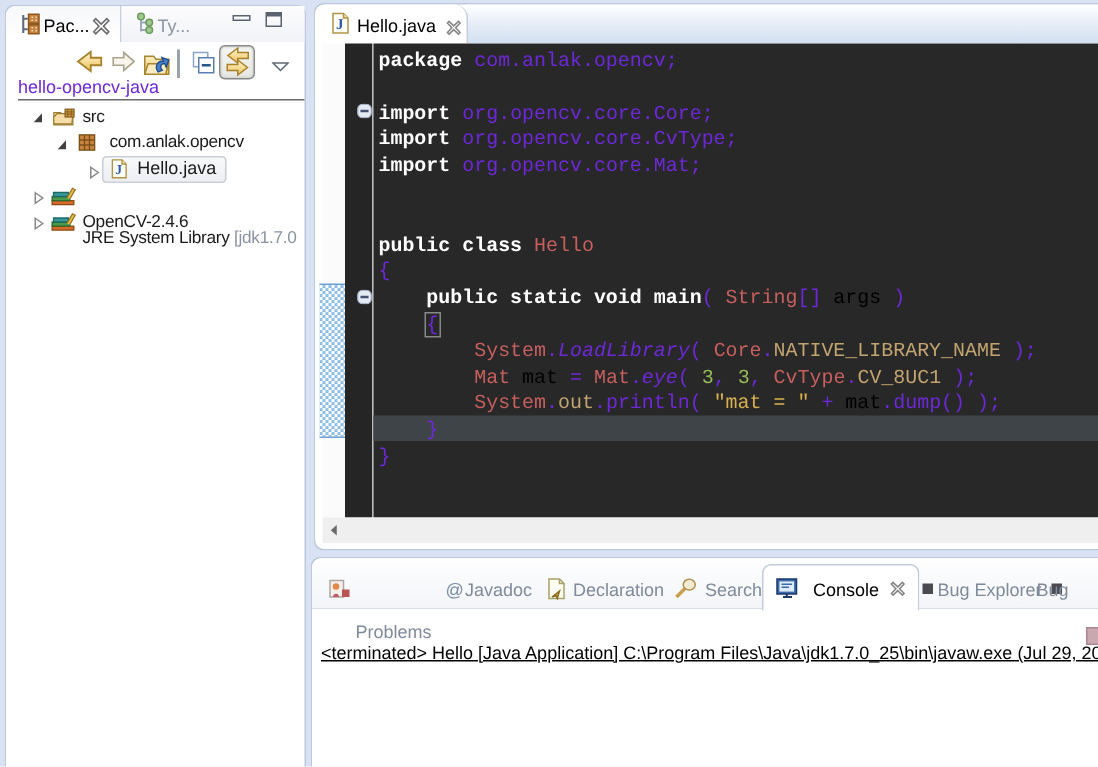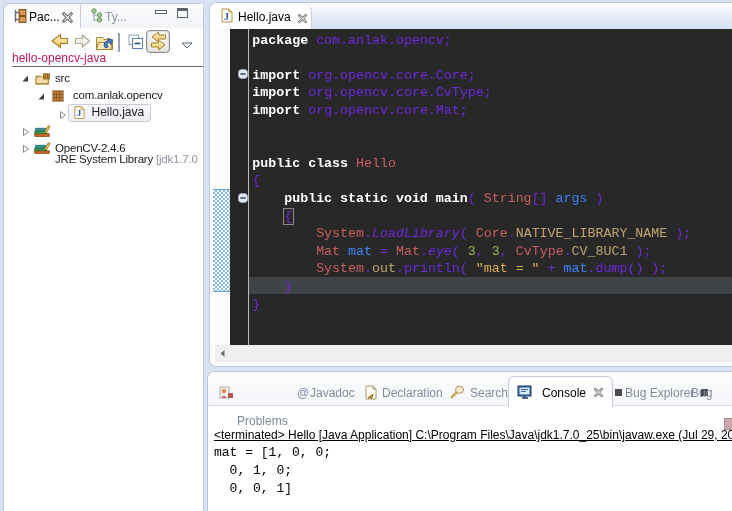--- a/index.html
+++ b/index.html
@@ -8,21 +8,21 @@
 .pane{position:absolute;background:#fff;border:1px solid #bdc8dc;}
 .tabtext{font-size:12px;color:#000;}
 .graytab{font-size:12px;color:#7f8a9b;}
 
 .cw{color:#6d28d9;} 
 .kw{color:#fff;font-weight:bold;}
 .cl{color:#c75f5f;} 
 .st{color:#d9b04e;} 
 .nm{color:#97ba56;} 
 .ct{color:#c2a470;} 
-.vr{color:#3b82f6;} 
+.vr{color:#000000;} 
 .it{font-style:italic;}
 .codeline{position:absolute;left:0;width:732px;height:17.6px;white-space:pre;font-family:"Liberation Mono",monospace;font-size:13.3px;line-height:17.6px;}
 .treerow{position:absolute;height:13px;line-height:13px;font-size:11.5px;letter-spacing:-0.2px;color:#1a1a1a;white-space:nowrap;}
 </style>
 </head>
 <body>
 
 <div class="pane" style="left:3px;top:3px;width:199px;height:508px;border-radius:7px 7px 0 0;border-bottom:none;">
 
   <div class="abs" style="left:0;top:0;width:199px;height:24px;background:linear-gradient(#fcfcfd,#f1f3f7);border-radius:7px 0 0 0;"></div>
@@ -105,21 +105,21 @@
       <path d="M9.5 1 L3 6 L9.5 11 L9.5 8 H16.5 V4 H9.5 Z" fill="url(#gl)" stroke="#a8812a"></path>
       <path d="M9.5 9 L16 14 L9.5 19 L9.5 16 H2.5 V12 H9.5 Z" fill="url(#gl)" stroke="#a8812a"></path>
     </svg>
   </div>
   <div class="abs" style="left:177px;top:31px;">
     <svg width="12" height="7" viewBox="0 0 12 7">
         <path d="M1 1 h10 l-5 5 z" fill="#fbfcfe" stroke="#5f6876"></path>
       </svg>
   </div>
 
-  <div class="abs" style="left:8px;top:47px;font-size:12px;line-height:14px;color:#be185d;">hello-opencv-java</div>
+  <div class="abs" style="left:8px;top:47px;font-size:12px;line-height:14px;color:#6d28d9;">hello-opencv-java</div>
   <div class="abs" style="left:8px;top:62px;width:191px;height:1px;background:#6a6a6a;"></div>
 
   <svg class="abs" style="left:18px;top:71px;" width="7" height="7">
       <path d="M6 0.5 V6.5 H0.5 Z" fill="#404040"></path>
     </svg>
   <div class="abs" style="left:31px;top:67px;">
     <svg width="16" height="12" viewBox="0 0 21 16">
       <path d="M1 4 h6 l2 2 h9 v9 h-17 z" fill="#efc57a" stroke="#9a7a30"></path>
       <path d="M1 8 l3-3 h14 l-1 9 h-16 z" fill="#f6dca8" stroke="#9a7a30"></path>
       <rect x="11" y="1" width="8" height="7" fill="#d99a3f" stroke="#7a5a18"></rect>
@@ -292,16 +292,13 @@
 
   <div class="abs" style="left:407px;top:17px;width:7px;height:7px;background:#4a4a52;"></div>
   <div class="graytab abs" style="left:417px;top:14px;">Bug Explorer</div>
   <div class="abs" style="left:493px;top:17px;width:7px;height:7px;background:#4a4a52;"></div>
   <div class="graytab abs" style="left:483px;top:14px;">Bug</div>
 
   <div class="abs" style="left:516px;top:46px;width:9px;height:10px;background:#c9a8b0;border:1px solid #a8888f;"></div>
 
   <div class="abs" style="left:6px;top:56px;font-size:12px;color:#000;white-space:nowrap;text-decoration:underline;">&lt;terminated&gt; Hello [Java Application] C:\Program Files\Java\jdk1.7.0_25\bin\javaw.exe (Jul 29, 20</div>
 
-  <div class="abs" style="left:6px;top:72px;font-family:'Liberation Mono',monospace;font-size:13px;line-height:17.9px;color:#000;white-space:pre;">mat = [1, 0, 0;
-  0, 1, 0;
-  0, 0, 1]</div>
 </div>
 
 </body></html>

